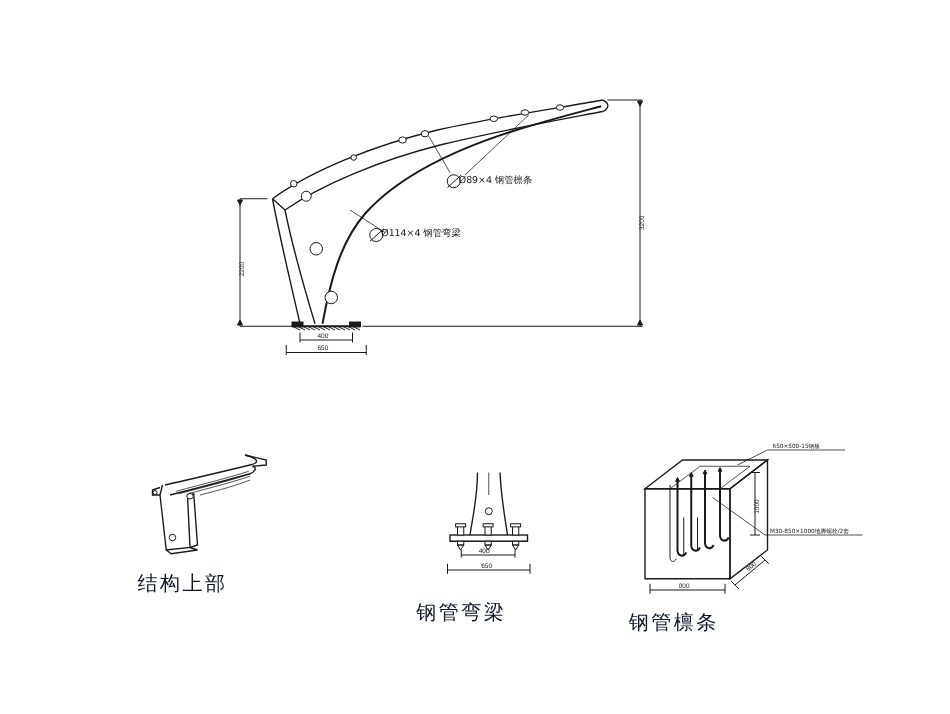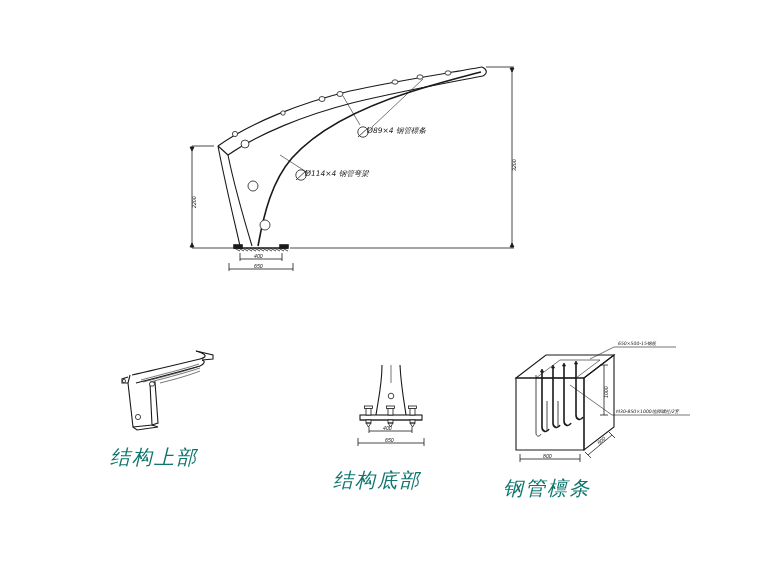--- a/index.html
+++ b/index.html
@@ -4,34 +4,34 @@
 <style>
   html,body{margin:0;padding:0;}
   body{
     width:760px;height:571px;
     background:#ffffff;
     font-family:"Liberation Sans", sans-serif;
     color:#000;
     overflow:hidden;
     position:relative;
   }
-  .sheet{position:absolute;left:0;top:3px;width:760px;height:419px;font-style:italic;}
+  .sheet{position:absolute;left:0;top:16px;width:760px;height:419px;}
   svg.draw{position:absolute;left:0;top:0;width:760px;height:571px;}
   .ln{stroke:#1a1a1a;fill:none;}
   .thin{stroke-width:0.8;}
   .med{stroke-width:1.1;}
   .thick{stroke-width:1.6;}
   .hair{stroke-width:0.6;}
   .fillw{fill:#ffffff;}
   .fillk{fill:#1a1a1a;}
   .caption{
     position:absolute;
     font-family:"DejaVu Sans", sans-serif;
-    font-size:20px;
-    color:#0f766e;
+    font-size:16px;
+    color:#0f172a;
     letter-spacing:2px;
     white-space:nowrap;
   }
   .annot{
     position:absolute;
     font-family:"DejaVu Sans", sans-serif;
     font-size:7.5px;
     color:#1a1a1a;
     white-space:nowrap;
   }
@@ -254,17 +254,17 @@
 <div class="annot-sm" style="left:616px;top:406px;">M30-850×1000地脚螺栓/2套</div>
 
 <div class="dimlabel rot90" style="left:603px;top:395px;">1000</div>
 
 <div class="dimlabel" style="left:543px;top:450px;">800</div>
 
 <div class="dimlabel" style="left:596px;top:438px;transform:rotate(-40deg);transform-origin:left top;">800</div>
 
 <div class="caption" style="left:110px;top:441px;">结构上部</div>
 
-<div class="caption" style="left:333px;top:464px;">结构底部</div>
+<div class="caption" style="left:333px;top:464px;">钢管弯梁</div>
 
 <div class="caption" style="left:503px;top:472px;">钢管檩条</div>
 
 </div>
 
 </body></html>

